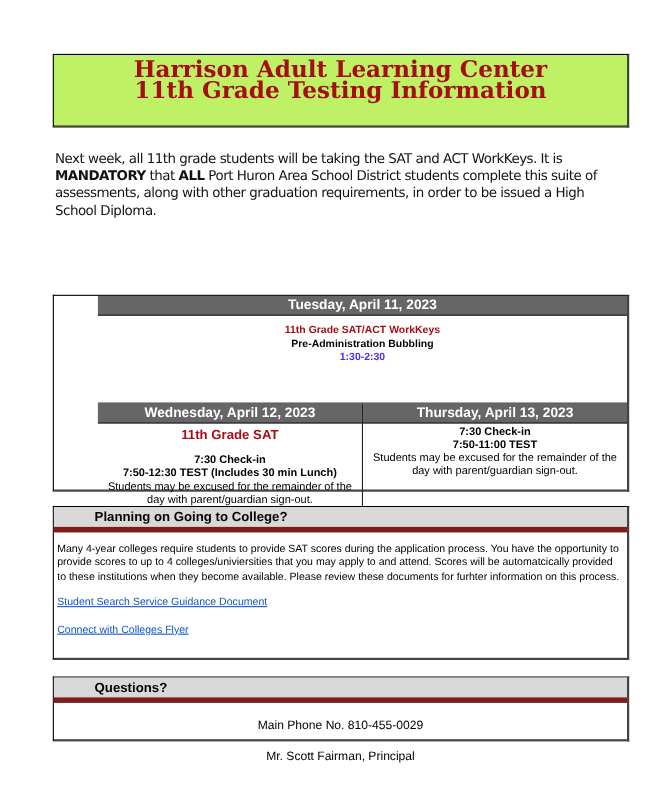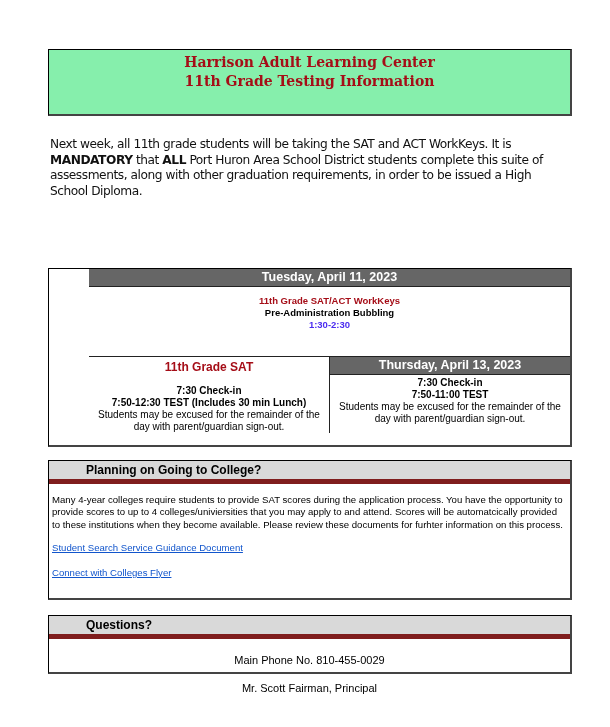--- a/index.html
+++ b/index.html
@@ -1,23 +1,23 @@
 <!DOCTYPE html>
 <html><head>
 <meta charset="utf-8">
 <style>
   html, body { margin:0; padding:0; background:#ffffff; }
   body { width:610px; height:727px; position:relative; overflow:hidden; font-family:"Liberation Sans", sans-serif; color:#000; }
   .box { position:absolute; left:48px; width:524px; box-sizing:border-box; border:1px solid #000; border-right:2px solid #444; border-bottom:2px solid #444; }
-  .title-box { top:49px; height:67px; background:#86efac; text-align:center; font-family:"DejaVu Serif", serif; font-weight:bold; color:#a50d17; font-size:14px; line-height:19px; padding-top:3px; }
+  .title-box { top:49px; height:67px; background:#bef264; text-align:center; font-family:"DejaVu Serif", serif; font-weight:bold; color:#a50d17; font-size:21px; line-height:19px; padding-top:3px; }
   .intro { position:absolute; left:50px; top:137px; width:520px; font-size:12.2px; line-height:15.5px; color:#111; font-family:"DejaVu Sans", sans-serif; letter-spacing:-0.45px; }
   .intro p { margin:0 0 15px 0; }
   .sched { top:268px; height:179px;padding-left:40px; }
   .dark-head { background:#666666; color:#fff; font-weight:bold; font-size:12.5px; text-align:center; height:17px; line-height:17px; border-bottom:1px solid #222; }
-  .tue-body { height:70px; text-align:center; font-weight:bold; font-size:9.5px; line-height:12px; padding-top:8px; box-sizing:border-box; border-bottom:1px solid #222; }
+  .tue-body { height:80px; text-align:center; font-weight:bold; font-size:9.5px; line-height:12px; padding-top:8px; box-sizing:border-box; border-bottom:1px solid #222; }
   .red { color:#a50d17; }
   .blue { color:#4a2bf0; }
   .cols { display:flex; }
   .col { flex:1; text-align:center; }
   .col + .col { border-left:1px solid #222; }
   .col-body { font-size:10px; line-height:12px; padding-top:2px; }
   .col-title { font-weight:bold; font-size:12px; line-height:16px; margin-bottom:10px; }
   .col-body b { font-weight:bold; }
   .college { top:460px; height:140px; }
   .light-head { background:#d9d9d9; font-weight:bold; font-size:12px; height:18px; line-height:18px; border-bottom:5px solid #7f1d1d;padding-left:37px; }
@@ -42,20 +42,21 @@
 
 <div class="box sched">
   <div class="dark-head">Tuesday, April 11, 2023</div>
   <div class="tue-body">
     <div class="red">11th Grade SAT/ACT WorkKeys</div>
     <div>Pre-Administration Bubbling</div>
     <div class="blue">1:30-2:30</div>
   </div>
   <div class="cols">
     <div class="col">
+      <div class="dark-head">Wednesday, April 12, 2023</div>
       <div class="col-body">
         <div class="col-title red">11th Grade SAT</div>
         <div><b>7:30 Check-in</b></div>
         <div><b>7:50-12:30 TEST (Includes 30 min Lunch)</b></div>
         <div>Students may be excused for the remainder of the day with parent/guardian sign-out.</div>
       </div>
     </div>
     <div class="col">
       <div class="dark-head">Thursday, April 13, 2023</div>
       <div class="col-body">

